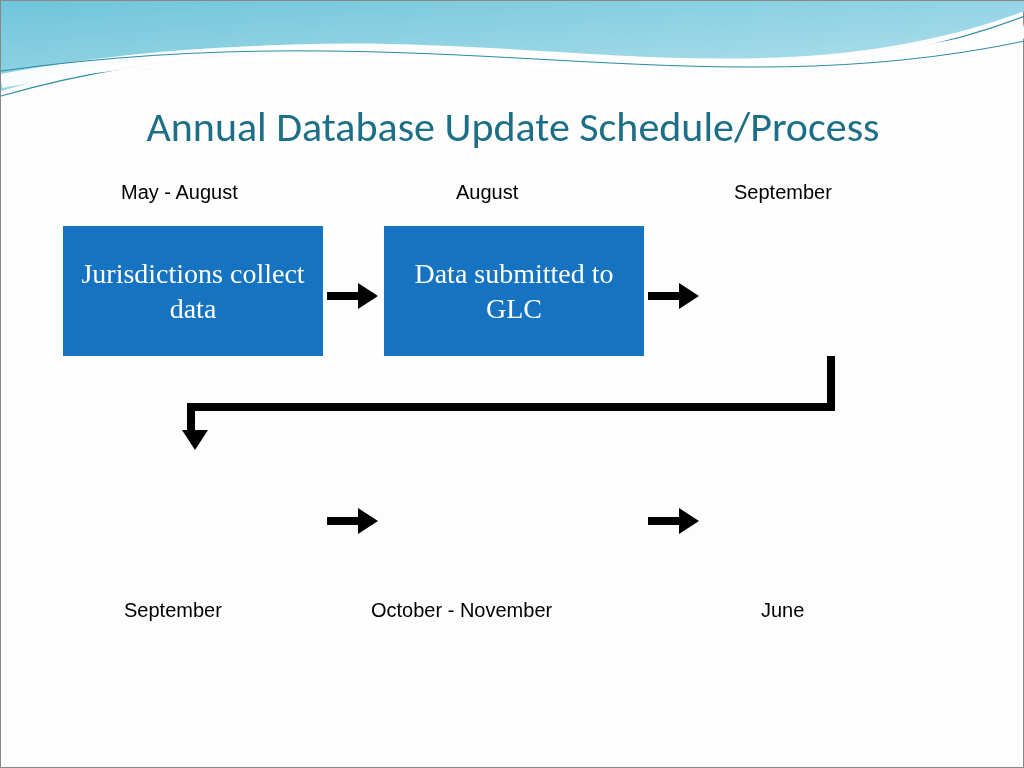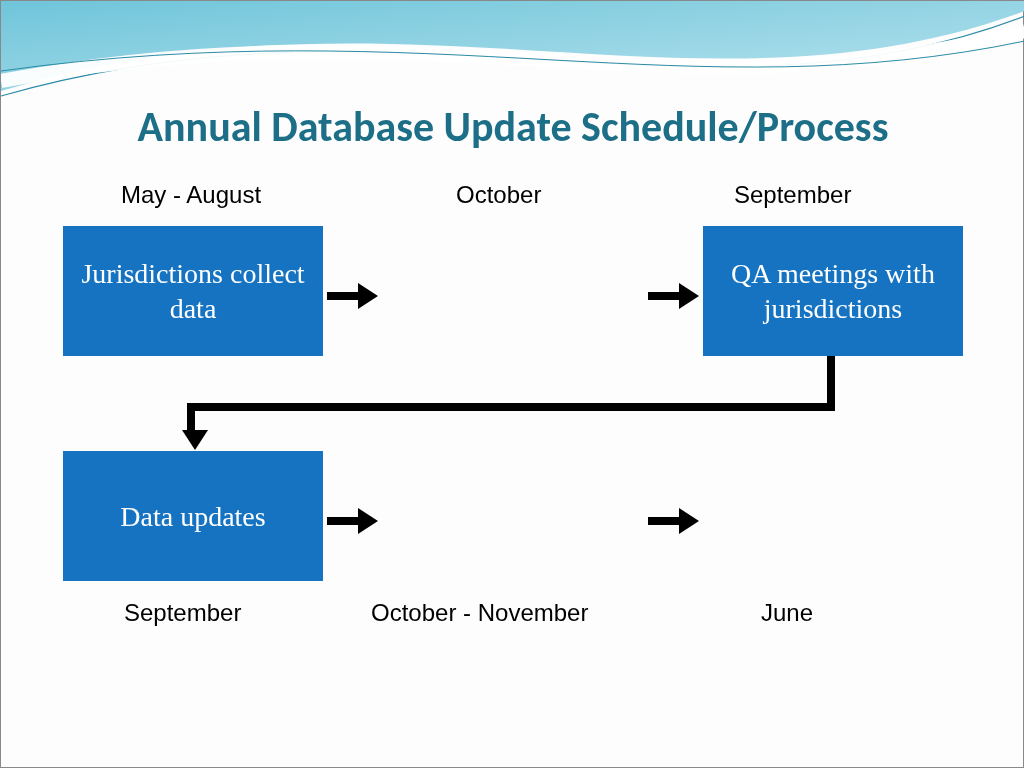--- a/index.html
+++ b/index.html
@@ -1,19 +1,19 @@
 <!DOCTYPE html>
 <html><head>
 <meta charset="utf-8">
 <style>
   html,body{margin:0;padding:0;width:1024px;height:768px;overflow:hidden;background:#fff;font-family:Georgia,'Times New Roman',serif}
   .slide{position:relative;width:1024px;height:768px;border:1px solid #888;box-sizing:border-box;background:#fdfdfe}
   .wave{position:absolute;top:0;left:0;width:1024px;height:150px;pointer-events:none}
-  .title{position:absolute;top:100px;left:0;width:1024px;text-align:center;font-family:Calibri,'Segoe UI',sans-serif;font-size:42px;color:#1d6f87;font-weight:700}
-  .period{position:absolute;font-family:Arial,Helvetica,sans-serif;font-size:24px;color:#000}
+  .title{position:absolute;top:100px;left:0;width:1024px;text-align:center;font-family:Calibri,'Segoe UI',sans-serif;font-size:42px;color:#1d6f87;font-weight:400}
+  .period{position:absolute;font-family:Arial,Helvetica,sans-serif;font-size:20px;color:#000}
   .box{position:absolute;width:260px;height:130px;background:#1673c2;color:#fff;display:flex;align-items:center;justify-content:center;text-align:center;font-size:28px;line-height:1.25;padding:0 0;box-sizing:border-box;font-family:Georgia,'Times New Roman',serif}
   
   .p1{top:180px;left:120px}
   .p2{top:180px;left:455px}
   .p3{top:180px;left:733px}
   
   .b1{top:225px;left:62px}
   .b2{top:225px;left:383px}
   .b3{top:225px;left:702px}
   
@@ -52,27 +52,26 @@
     </defs>
     <path d="M0,0 L1024,0 L1024,10 C700,130 400,-30 0,90 Z" fill="url(#g1)"></path>
     <path d="M0,95 C400,-20 700,140 1024,15" stroke="#2a8ba5" stroke-width="1.2" fill="none"></path>
     <path d="M0,80 C420,0 680,120 1024,30" stroke="#fff" stroke-width="14" fill="none" opacity="0.95"></path>
     <path d="M0,70 C430,10 690,110 1024,40" stroke="#2a8ba5" stroke-width="1" fill="none"></path>
   </svg>
 
   <div class="title">Annual Database Update Schedule/Process</div>
 
   <div class="period p1">May - August</div>
-  <div class="period p2">October</div>
+  <div class="period p2">August</div>
   <div class="period p3">September</div>
 
   <div class="box b1">Jurisdictions collect data</div>
-  <div class="box b3">QA meetings with jurisdictions</div>
+  <div class="box b2">Data submitted to GLC</div>
 
-  <div class="box b4">Data updates</div>
 
   <div class="period p4">September</div>
   <div class="period p5">October - November</div>
   <div class="period p6">June</div>
 
   <div class="arrow a12">
       <div class="shaft"></div>
       <div class="head-r"></div>
     </div>
   <div class="arrow a23">

